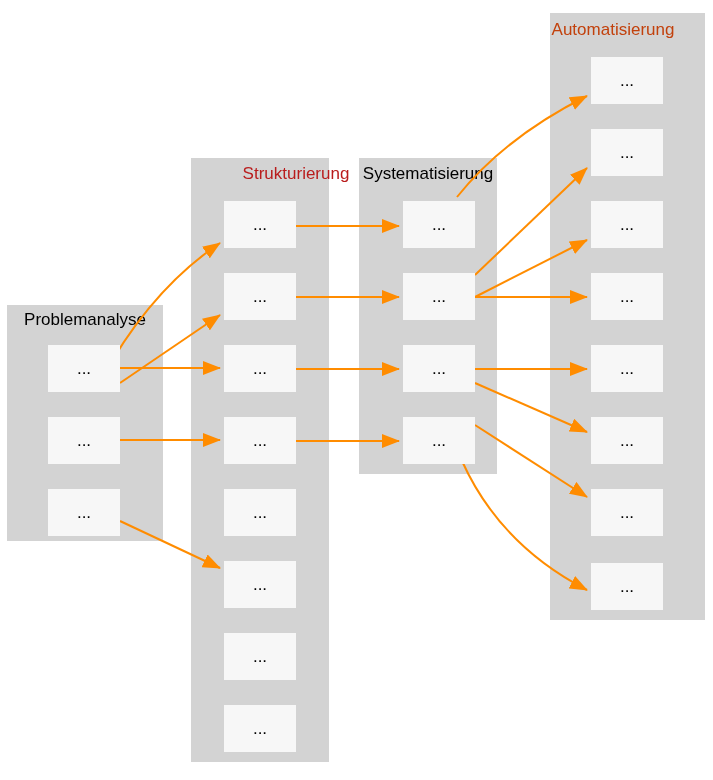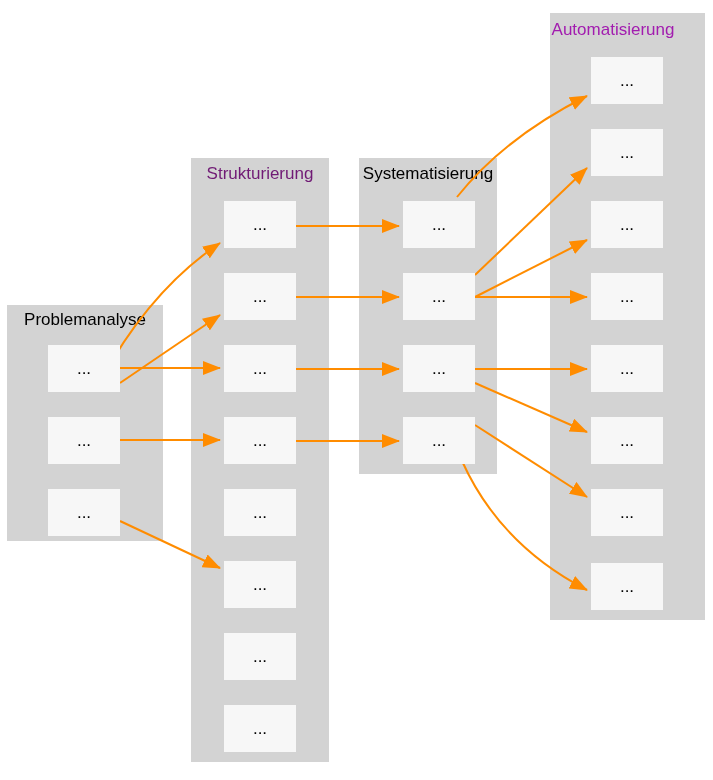--- a/index.html
+++ b/index.html
@@ -15,25 +15,25 @@
   svg.edges{position:absolute;left:0;top:0;width:713px;height:780px;overflow:visible;}
 </style>
 </head>
 <body>
 
 <div id="stage">
   <div id="bands">
       <div class="col-band" style="left: 7px; top: 305px; width: 156px; height: 236px; background: rgb(211, 211, 211);"></div>
       <div class="col-title" style="left: 7px; top: 311px; width: 156px; color: rgb(0, 0, 0);">Problemanalyse</div>
       <div class="col-band" style="left: 191px; top: 158px; width: 138px; height: 604px; background: rgb(211, 211, 211);"></div>
-      <div class="col-title" style="left: 191px; top: 165px; width: 138px; color: #701a75;">Strukturierung</div>
+      <div class="col-title" style="left: 191px; top: 165px; width: 138px; color: #b91c1c; padding-left: 36px;">Strukturierung</div>
       <div class="col-band" style="left: 359px; top: 158px; width: 138px; height: 316px; background: rgb(211, 211, 211);"></div>
       <div class="col-title" style="left: 359px; top: 165px; width: 138px; color: rgb(0, 0, 0);">Systematisierung</div>
       <div class="col-band" style="left: 550px; top: 13px; width: 155px; height: 607px; background: rgb(211, 211, 211);"></div>
-      <div class="col-title" style="left: 550px; top: 21px; width: 126px; color: #a21caf;">Automatisierung</div>
+      <div class="col-title" style="left: 550px; top: 21px; width: 126px; color: #c2410c;">Automatisierung</div>
     </div>
   <svg class="edges" id="edges" viewBox="0 0 713 780" xmlns="http://www.w3.org/2000/svg">
     <defs>
       <marker id="arrowhead" markerWidth="9" markerHeight="7" refX="8.5" refY="3.5" orient="auto" markerUnits="strokeWidth">
         <polygon points="0 0, 9 3.5, 0 7" fill="#ff8c00"></polygon>
       </marker>
     </defs>
     <g id="edge-group">
         <path d="M 101 380 Q 150 290 220 243" stroke="#ff8c00" stroke-width="2" fill="none" marker-end="url(#arrowhead)"></path>
         <path d="M 120 383 L 220 315" stroke="#ff8c00" stroke-width="2" fill="none" marker-end="url(#arrowhead)"></path>

